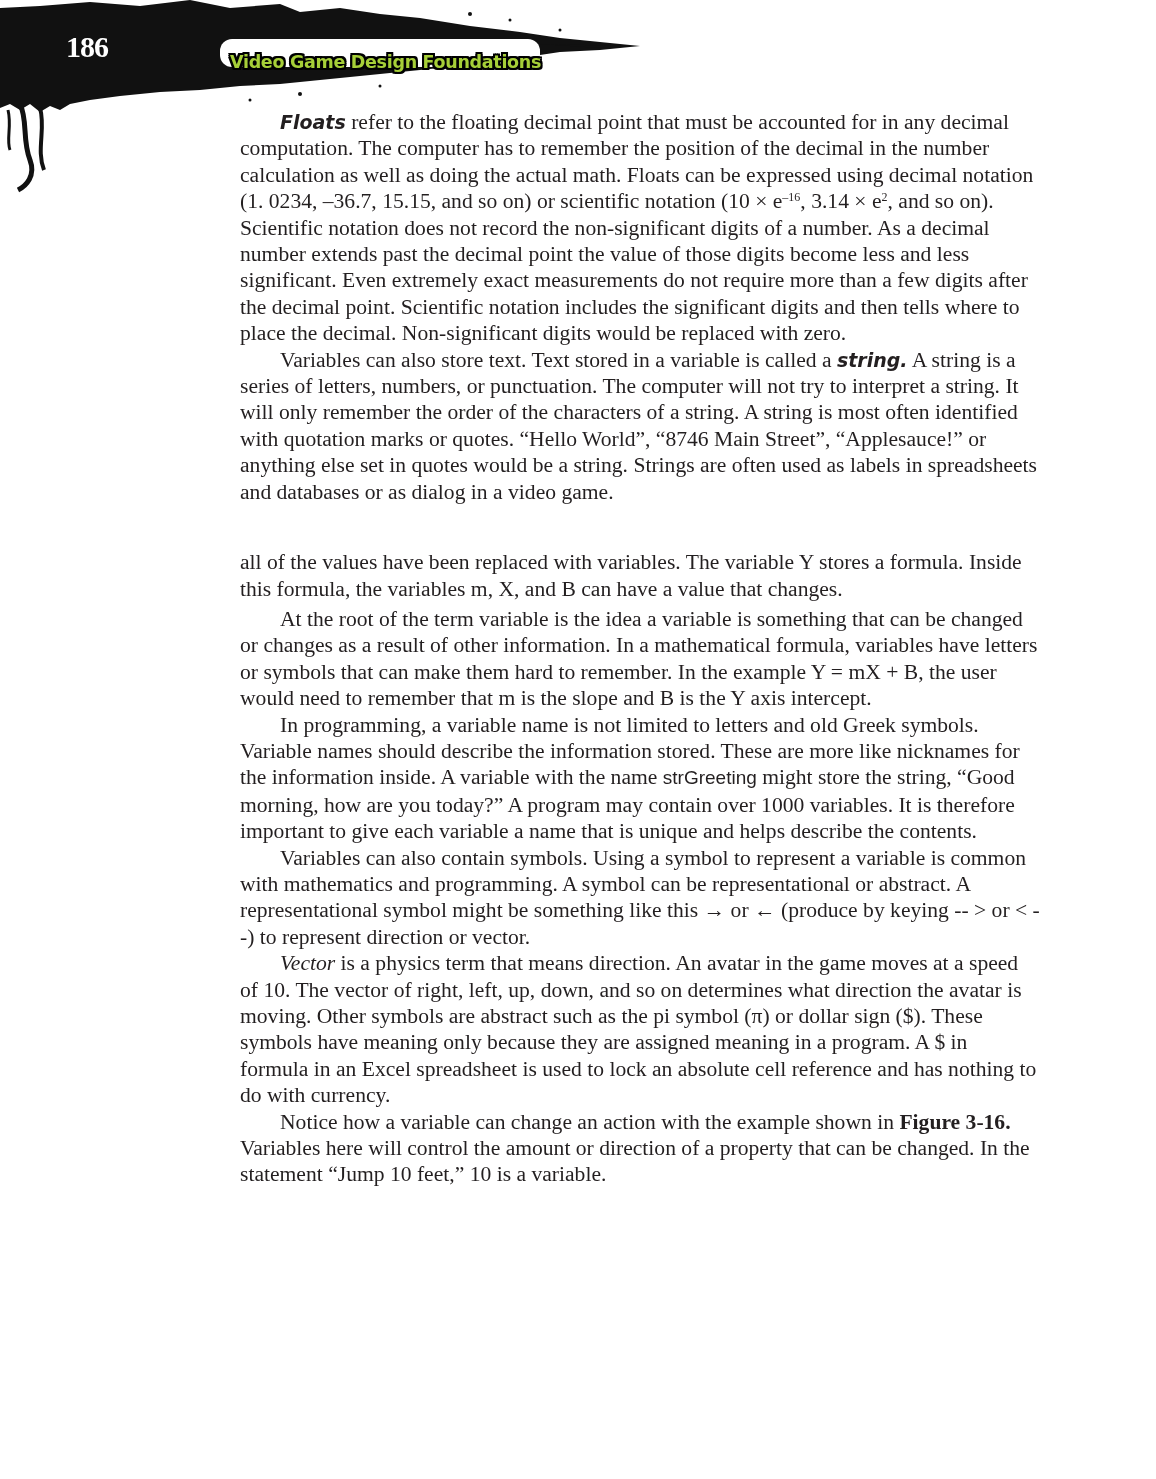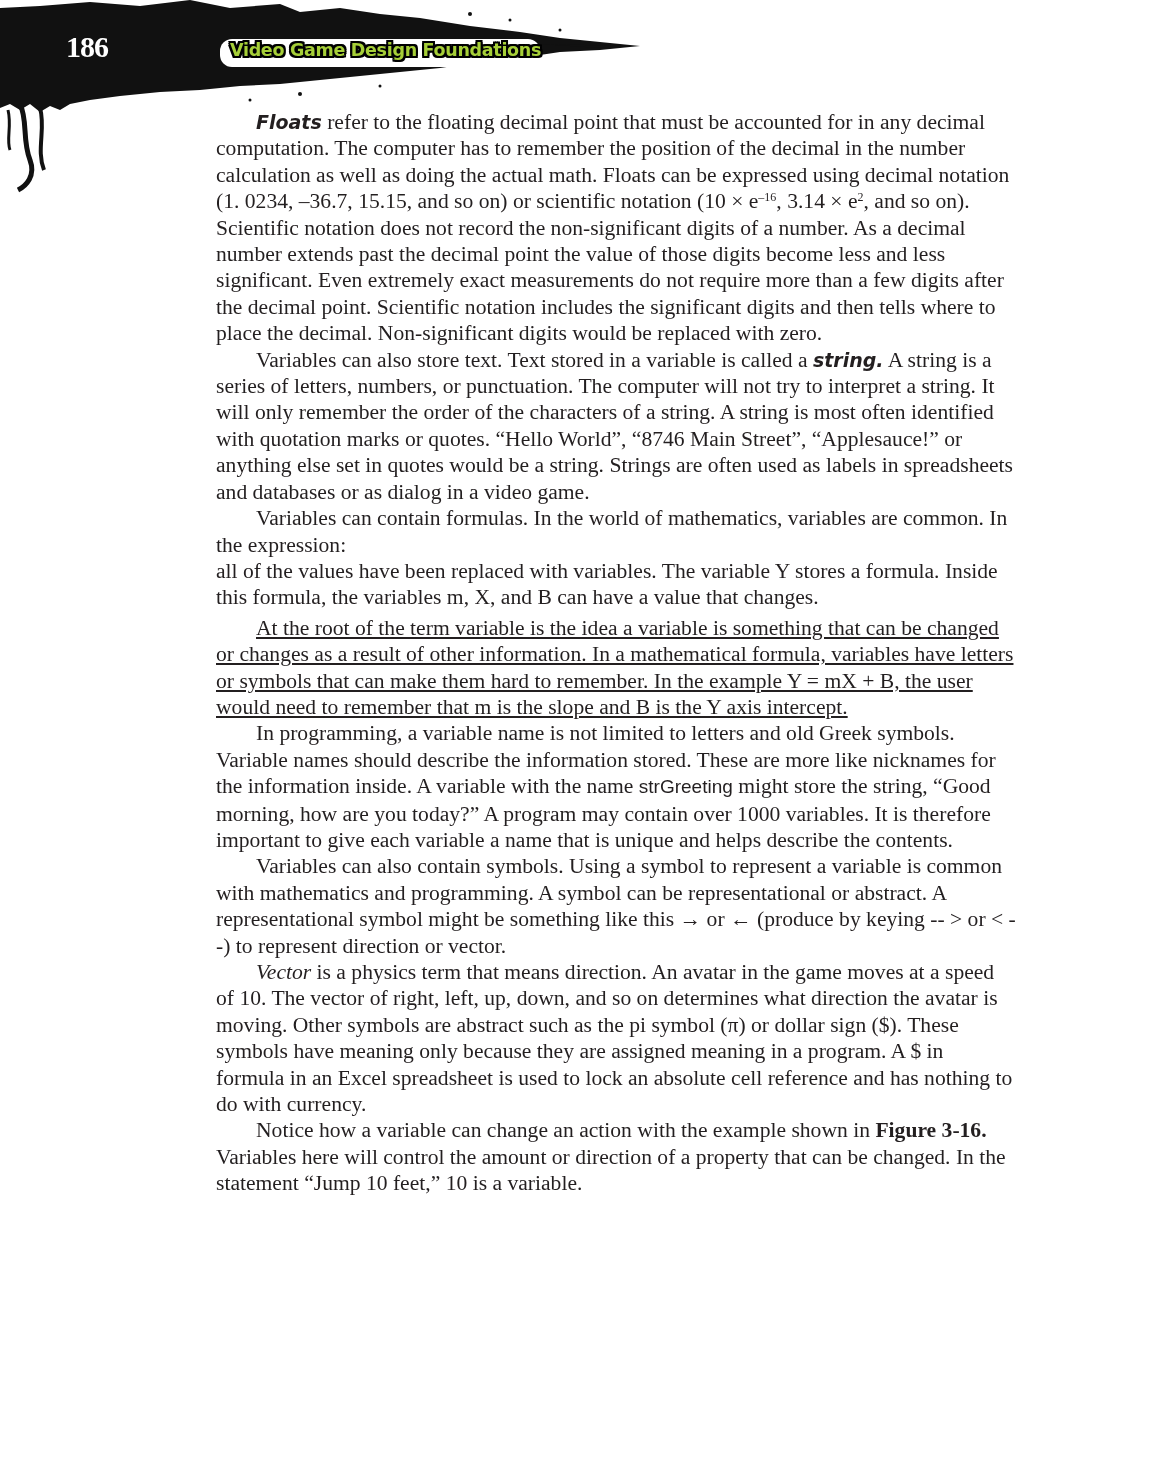--- a/index.html
+++ b/index.html
@@ -1,31 +1,31 @@
 <!DOCTYPE html>
 <html><head>
 <meta charset="utf-8">
 <style>
   html, body { margin: 0; padding: 0; background: #ffffff; }
   body { width: 1156px; height: 1479px; position: relative; overflow: hidden; font-family: "Liberation Serif", serif; color: #231f20; }
   .splat { position: absolute; left: 0; top: 0; width: 660px; height: 200px; }
   .page-number { position: absolute; left: 66px; top: 30px; font-family: Liberation Serif, serif; font-weight: bold; font-size: 30px; color: #ffffff; letter-spacing: -1px; }
   .book-title { position: absolute; left: 224px; top: 40px; font-family: "DejaVu Sans", sans-serif; font-weight: bold; font-size: 17.5px; color: #a6cf38; letter-spacing: -0.3px;
     text-shadow: -2px -2px 0 #000, 2px -2px 0 #000, -2px 2px 0 #000, 2px 2px 0 #000, 0 -2px 0 #000, 0 2px 0 #000, -2px 0 0 #000, 2px 0 0 #000;
-    padding: 0 6px; border-radius: 10px; }
+    padding: 12px 6px; border-radius: 10px; }
   .book-title-outline { position: absolute; left: 220px; top: 39px; width: 320px; height: 28px; border-radius: 12px; background: #ffffff; }
-  .content { position: absolute; left: 216px; top: 109px; width: 800px; font-size: 21.6px; line-height: 26.4px; }
+  .content { position: absolute; left: 240px; top: 109px; width: 800px; font-size: 21.6px; line-height: 26.4px; }
   .content p { margin: 0; text-indent: 40px; }
-  .content p.noindent { text-indent: 0; }
+  .content p.noindent { text-indent: 0; margin-top: 44px; }
   .kw { font-family: "DejaVu Sans", sans-serif; font-weight: bold; font-style: italic; font-size: 19px; }
   .mono-var { font-family: "Liberation Sans", sans-serif; font-size: 19px; margin-top: 44px; }
   .formula { font-family: "Liberation Sans", sans-serif; font-size: 19px; margin: 14px 0 20px 40px !important; text-indent: 0 !important; }
   .figref { font-weight: bold; }
   sup { font-size: 12px; line-height: 0; vertical-align: 7px; }
-  .gap { margin-top: 4px !important; text-decoration: underline; }
+  .gap { margin-top: 4px !important; }
 </style>
 </head>
 <body>
 
 <svg class="splat" viewBox="0 0 660 200" xmlns="http://www.w3.org/2000/svg">
   <path d="M0,8 L40,6 L90,2 L140,6 L190,0 L230,8 L280,4 L300,12 L340,8 L380,14 L420,18 L470,26 L520,32 L560,38 L600,42 L640,46 L600,50 L560,52 L520,58 L480,62 L440,68 L400,72 L360,76 L320,80 L280,84 L240,86 L200,90 L160,92 L120,96 L90,100 L70,104 L60,110 L50,106 L40,112 L30,104 L20,110 L10,104 L0,108 Z" fill="#111"></path>
   <path d="M20,104 C28,120 22,140 30,160 C36,176 26,186 18,190" stroke="#111" stroke-width="5" fill="none"></path>
   <path d="M40,108 C46,128 36,150 44,170" stroke="#111" stroke-width="4" fill="none"></path>
   <path d="M8,110 C12,126 6,140 10,150" stroke="#111" stroke-width="3" fill="none"></path>
   <circle cx="470" cy="14" r="2" fill="#111"></circle>
@@ -39,21 +39,20 @@
 
 <div class="page-number">186</div>
 <div class="book-title-outline"></div>
 <div class="book-title">Video Game Design Foundations</div>
 
 <div class="content">
   <p><span class="kw">Floats</span><span> refer to the floating decimal point that must be accounted for in any decimal computation. The computer has to remember the position of the decimal in the number calculation as well as doing the actual math. Floats can be expressed using decimal notation (1. 0234, –36.7, 15.15, and so on) or scientific notation (10 × e</span><sup>–16</sup><span>, 3.14 × e</span><sup>2</sup><span>, and so on). Scientific notation does not record the non-significant digits of a number. As a decimal number extends past the decimal point the value of those digits become less and less significant. Even extremely exact measurements do not require more than a few digits after the decimal point. Scientific notation includes the significant digits and then tells where to place the decimal. Non-significant digits would be replaced with zero.</span></p>
 
   <p><span>Variables can also store text. Text stored in a variable is called a </span><span class="kw">string.</span><span> A string is a series of letters, numbers, or punctuation. The computer will not try to interpret a string. It will only remember the order of the characters of a string. A string is most often identified with quotation marks or quotes. “Hello World”, “8746 Main Street”, “Applesauce!” or anything else set in quotes would be a string. Strings are often used as labels in spreadsheets and databases or as dialog in a video game.</span></p>
 
-  <p>Variables can contain formulas. In the world of mathematics, variables are common. In the expression:</p>
 
 
   <p class="noindent">all of the values have been replaced with variables. The variable Y stores a formula. Inside this formula, the variables m, X, and B can have a value that changes.</p>
 
   <p class="gap">At the root of the term variable is the idea a variable is something that can be changed or changes as a result of other information. In a mathematical formula, variables have letters or symbols that can make them hard to remember. In the example Y = mX + B, the user would need to remember that m is the slope and B is the Y axis intercept.</p>
 
   <p><span>In programming, a variable name is not limited to letters and old Greek symbols. Variable names should describe the information stored. These are more like nicknames for the information inside. A variable with the name </span><span class="mono-var">strGreeting</span><span> might store the string, “Good morning, how are you today?” A program may contain over 1000 variables. It is therefore important to give each variable a name that is unique and helps describe the contents.</span></p>
 
   <p>Variables can also contain symbols. Using a symbol to represent a variable is common with mathematics and programming. A symbol can be representational or abstract. A representational symbol might be something like this → or ← (produce by keying -- &gt; or &lt; --) to represent direction or vector.</p>
 

